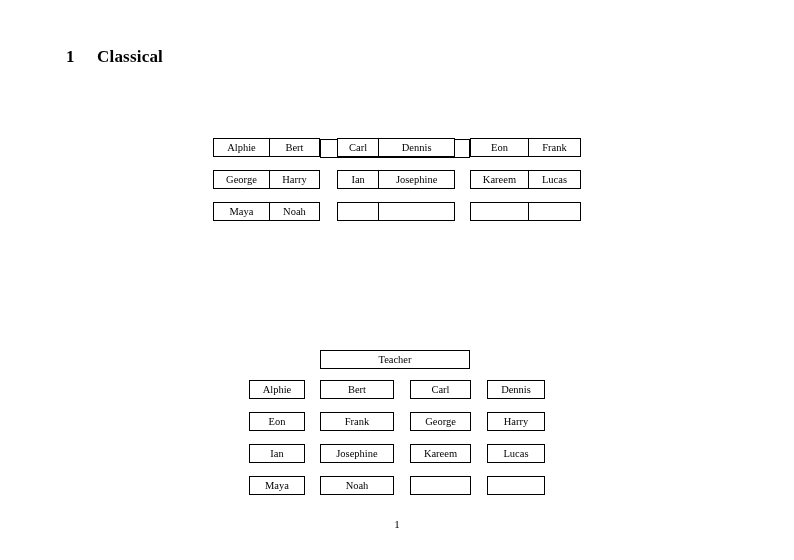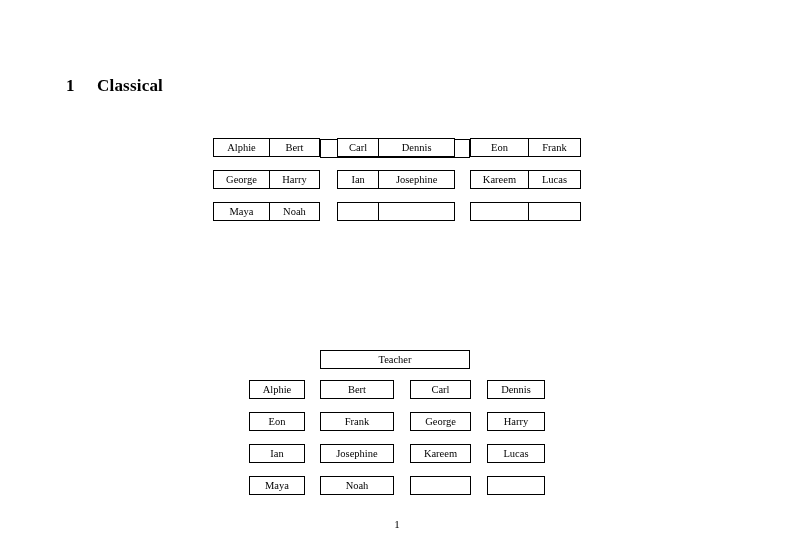--- a/index.html
+++ b/index.html
@@ -26,21 +26,21 @@
     position: absolute;
     font-weight: bold;
     font-size: 17px;
     letter-spacing: 0.2px;
     white-space: nowrap;
   }
   .section-heading .sec-num {
     display: inline-block;
     width: 31px;
   }
-  #heading-classical   { left: 66px; top: 76px; }
+  #heading-classical   { left: 66px; top: 47px; }
   #heading-distributed { left: 66px; top: 275px; }
 
   
   .box {
     position: absolute;
     border: 1px solid #000000;
     background: #ffffff;
     box-sizing: border-box;
     font-size: 10.5px;
     line-height: 17px;

